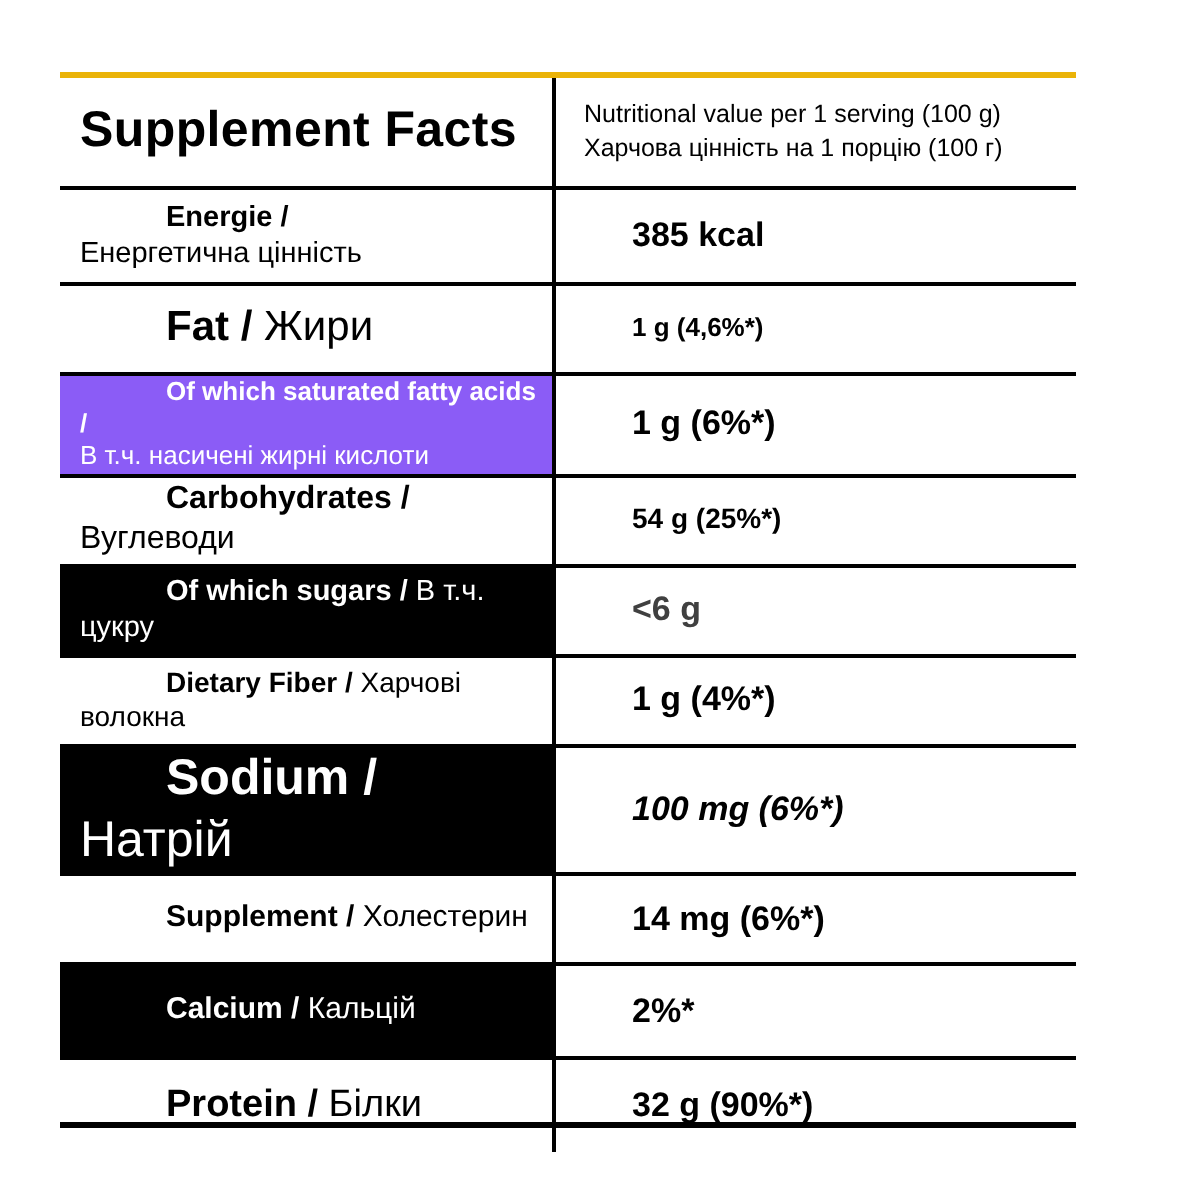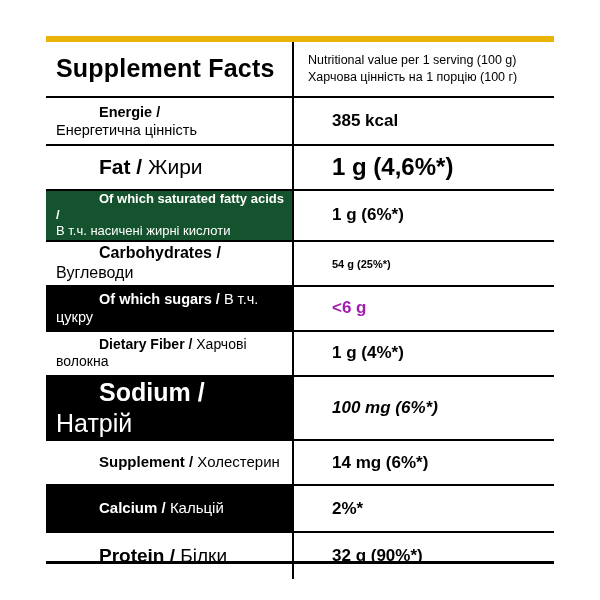--- a/index.html
+++ b/index.html
@@ -10,26 +10,26 @@
     width: 600px;
     height: 600px;
     background: #ffffff;
     font-family: "Liberation Sans", sans-serif;
     color: #000000;
     overflow: hidden;
   }
 
   .panel {
     position: absolute;
-    left: 46px;
+    left: 30px;
     top: 36px;
     width: 508px;
     height: 528px;
     box-sizing: border-box;
-    border-top: 6px solid #eab308;
+    border-top: 3px solid #eab308;
     border-bottom: 3px solid #000;
   }
 
   .facts-table {
     width: 100%;
     border-collapse: collapse;
     table-layout: fixed;
   }
 
   .facts-table td {
@@ -95,38 +95,38 @@
   }
 
   
   .r-energie .nutrient { font-size: 14.5px; }
   .r-energie .ua { display: block; }
   .r-energie td { height: 48px; }
   .r-energie .value { font-size: 17px; }
 
   .r-fat .nutrient { font-size: 21px; }
   .r-fat td { height: 45px; }
-  .r-fat .value { font-size: 24px; }
-
-  .r-sat { background: #14532d; color: #fff; }
+  .r-fat .value { font-size: 13px; }
+
+  .r-sat { background: #8b5cf6; color: #fff; }
   .r-sat .nutrient { font-size: 13px; }
   .r-sat .ua { display: block; }
   .r-sat td { height: 46px; }
   .r-sat .col-name { border-right: 2px solid #000; }
   .r-sat .col-value { background: #fff; color: #000; }
   .r-sat .value { font-size: 17px; }
 
   .r-carb .nutrient { font-size: 16px; }
   .r-carb td { height: 45px; }
-  .r-carb .value { font-size: 11px; }
+  .r-carb .value { font-size: 14px; }
 
   .r-sugars { background: #000; color: #fff; }
   .r-sugars .nutrient { font-size: 14.5px; }
   .r-sugars td { height: 45px; }
-  .r-sugars .col-value { background: #fff; color: #a21caf; }
+  .r-sugars .col-value { background: #fff; color: #404040; }
   .r-sugars .value { font-size: 17px; }
 
   .r-fiber .nutrient { font-size: 14px; }
   .r-fiber td { height: 45px; }
   .r-fiber .value { font-size: 17px; }
 
   .r-sodium { background: #000; color: #fff; }
   .r-sodium .nutrient { font-size: 25px; }
   .r-sodium td { height: 47px; }
   .r-sodium .col-value { background: #fff; color: #000; }

